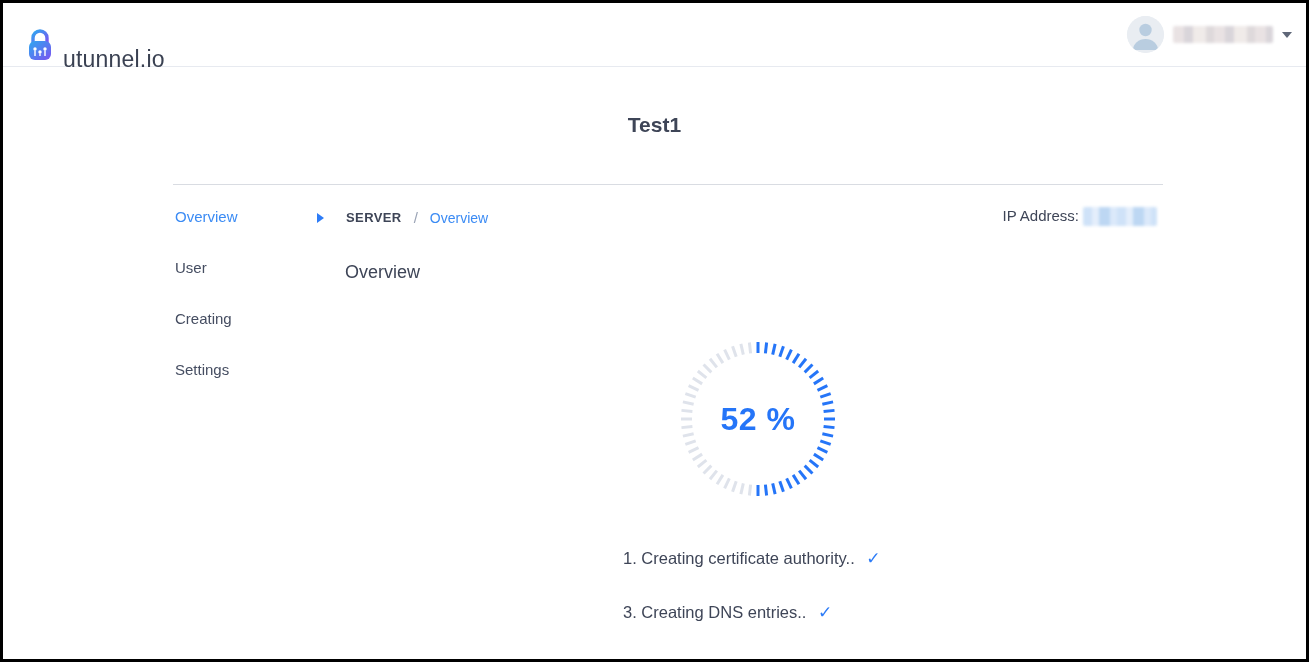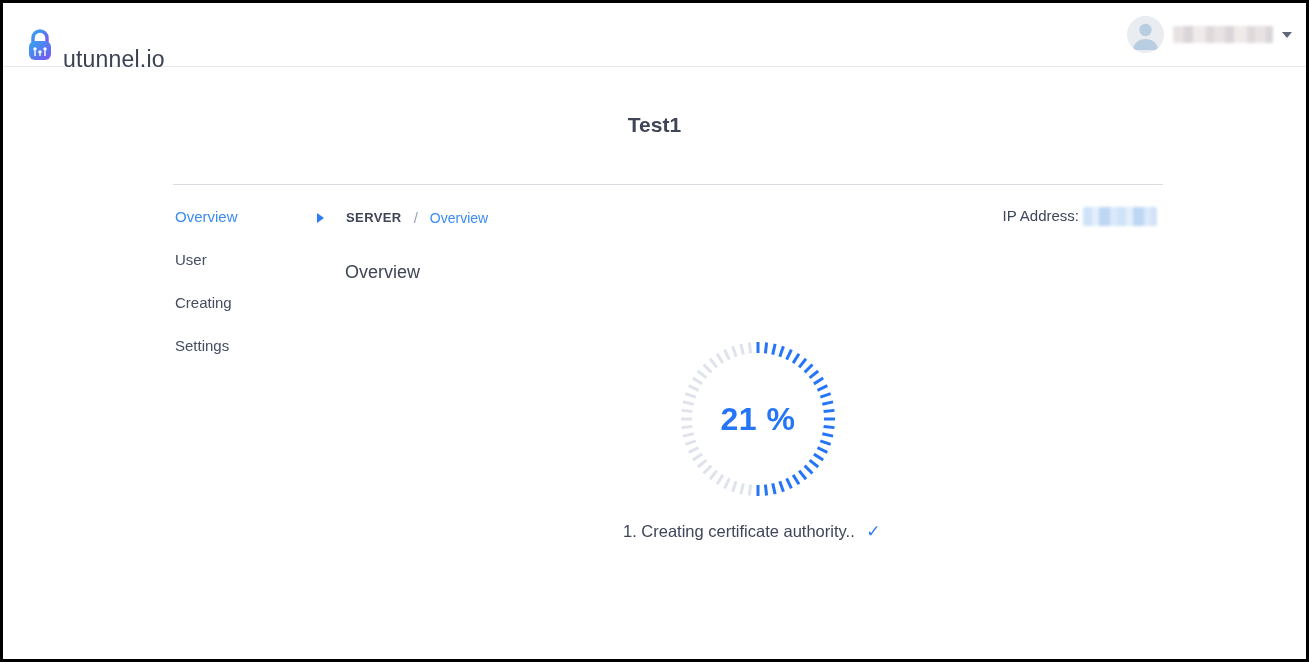--- a/index.html
+++ b/index.html
@@ -66,21 +66,21 @@
     position: absolute; top: 181px; left: 170px; width: 990px; height: 1px;
     background: #d9dce2;
   }
 
   
   .sidebar { position: absolute; left: 172px; top: 206px; width: 130px; }
   .sidebar-item {
     font-size: 15px; color: #454d61; margin-bottom: 20px; cursor: pointer;
     line-height: 15px; padding-bottom: 0; display: block; text-decoration: none;
   }
-  .sidebar-item + .sidebar-item { margin-top: 28px; }
+  .sidebar-item + .sidebar-item { margin-top: 36px; }
   .sidebar-item.active { color: #3b8bf4; }
 
   
   .breadcrumb {
     position: absolute; left: 314px; top: 206px;
     display: flex; align-items: center; gap: 12px;
   }
   .breadcrumb-arrow {
     width: 0; height: 0;
     border-top: 5px solid transparent;
@@ -117,21 +117,21 @@
   }
   .progress-percent {
     position: absolute; inset: 0;
     display: flex; align-items: center; justify-content: center;
     font-size: 32px; font-weight: 700; color: #2575f8;
     letter-spacing: 0.5px;
   }
 
   .steps { position: absolute; left: 620px; top: 515px; list-style: none; }
   .step-item {
-    font-size: 16.5px; color: #3e4557; line-height: 27px; white-space: nowrap;
+    font-size: 16.5px; color: #3e4557; line-height: 27px; white-space: nowrap; margin-top: 27px;
   }
   .step-item.pending { color: #9aa3b6; }
   .step-check { color: #2d7cf7; margin-left: 7px; font-size: 17px; }
 </style>
 </head>
 <body>
 
 <header class="navbar">
   <div class="brand">
     <span style="display:flex;">
@@ -248,22 +248,27 @@
       <line x1="27.11620285093324" y1="47.885882949987796" x2="17.802236659422107" y2="42.03353010831909" stroke="#dfe3eb" stroke-width="3"></line>
       <line x1="31.39912215711003" y1="41.8496730773236" x2="22.7989758499617" y2="34.99128525687753" stroke="#dfe3eb" stroke-width="3"></line>
       <line x1="36.330952441687856" y1="36.33095244168787" x2="28.552777848635827" y2="28.55277784863585" stroke="#dfe3eb" stroke-width="3"></line>
       <line x1="41.84967307732357" y1="31.399122157110043" x2="34.991285256877504" y2="22.798975849961714" stroke="#dfe3eb" stroke-width="3"></line>
       <line x1="47.88588294998778" y1="27.11620285093325" x2="42.03353010831908" y2="17.80223665942212" stroke="#dfe3eb" stroke-width="3"></line>
       <line x1="54.36367321824115" y1="23.53605471844034" x2="49.59095208794801" y2="13.62539717151374" stroke="#dfe3eb" stroke-width="3"></line>
       <line x1="61.201581910958964" y1="20.70370019964775" x2="57.568512229452125" y2="10.320983566255705" stroke="#dfe3eb" stroke-width="3"></line>
       <line x1="68.31361835888323" y1="18.654757795999643" x2="65.86588808536378" y2="7.930550761999584" stroke="#dfe3eb" stroke-width="3"></line>
       <line x1="75.61034457718166" y1="17.414994147045988" x2="74.37873534004528" y2="6.484159838220322" stroke="#dfe3eb" stroke-width="3"></line>
     </svg>
-  <div class="progress-percent">21 %</div>
+  <div class="progress-percent">52 %</div>
 </div>
 
 <ul class="steps">
   <li class="step-item">
     <span>1.</span>
     <span>Creating certificate authority..</span>
     <span class="step-check">✓</span>
   </li>
+  <li class="step-item">
+    <span>3.</span>
+    <span>Creating DNS entries..</span>
+    <span class="step-check">✓</span>
+  </li>
 </ul>
 
 </body></html>

